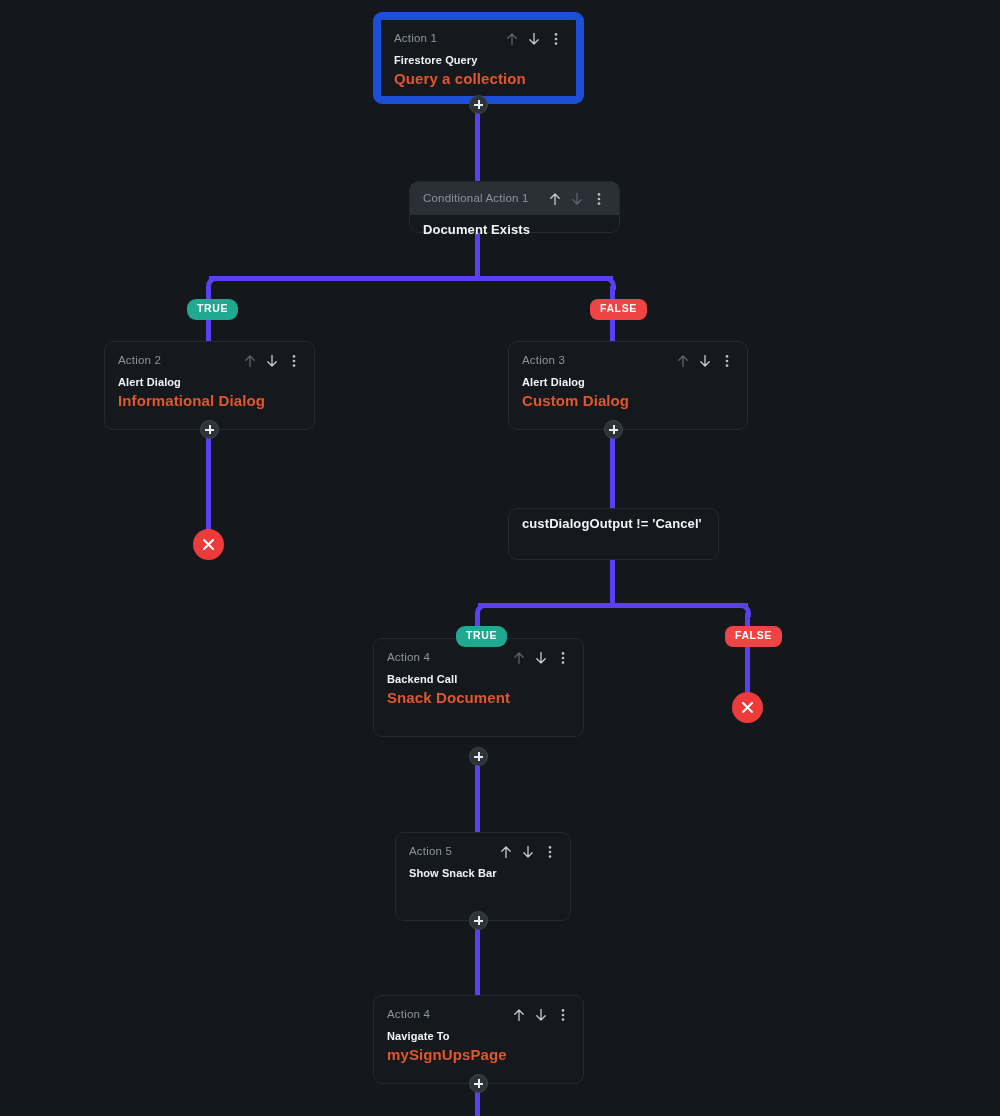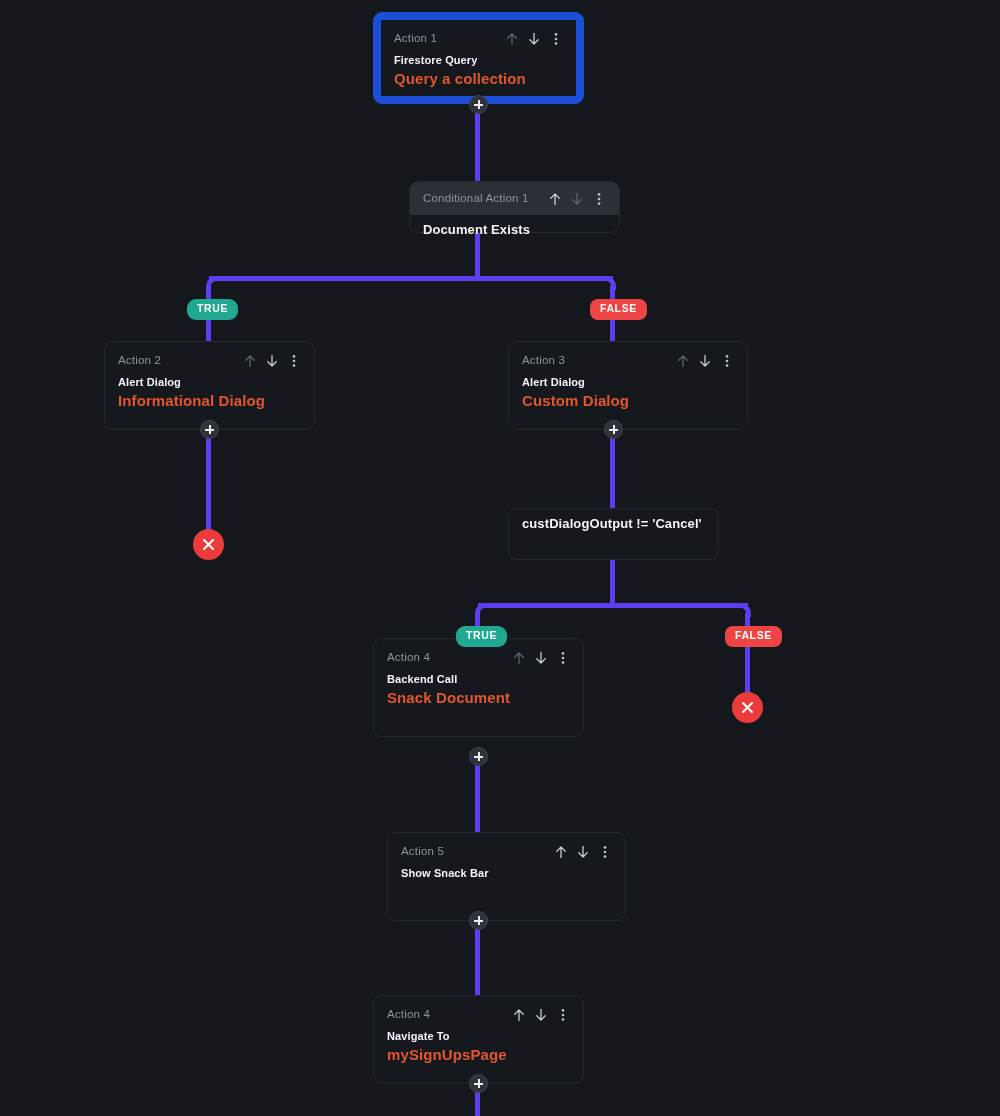--- a/index.html
+++ b/index.html
@@ -364,21 +364,21 @@
               </svg>
             </span>
         </span>
       </div>
       <div class="node-title">Backend Call</div>
       <div class="node-sub">Snack Document</div>
     </div>
   </div>
   <div class="plus" style="left:469px; top:747px;"></div>
 
-  <div class="node" style="left:387px; top:832px; width:239px; height:89px;">
+  <div class="node" style="left:395px; top:832px; width:176px; height:89px;">
     <div class="body">
       <div class="node-head">
         <span class="node-label">Action 5</span>
         <span class="icons">
           <span class="ic">
               <svg width="12" height="14" viewBox="0 0 12 14">
                 <path d="M6 12.5V2M6 2L1.8 6.2M6 2l4.2 4.2" stroke="#c7ccd2" stroke-width="1.3" fill="none" stroke-linecap="round" stroke-linejoin="round"></path>
               </svg>
             </span>
           <span class="ic">

